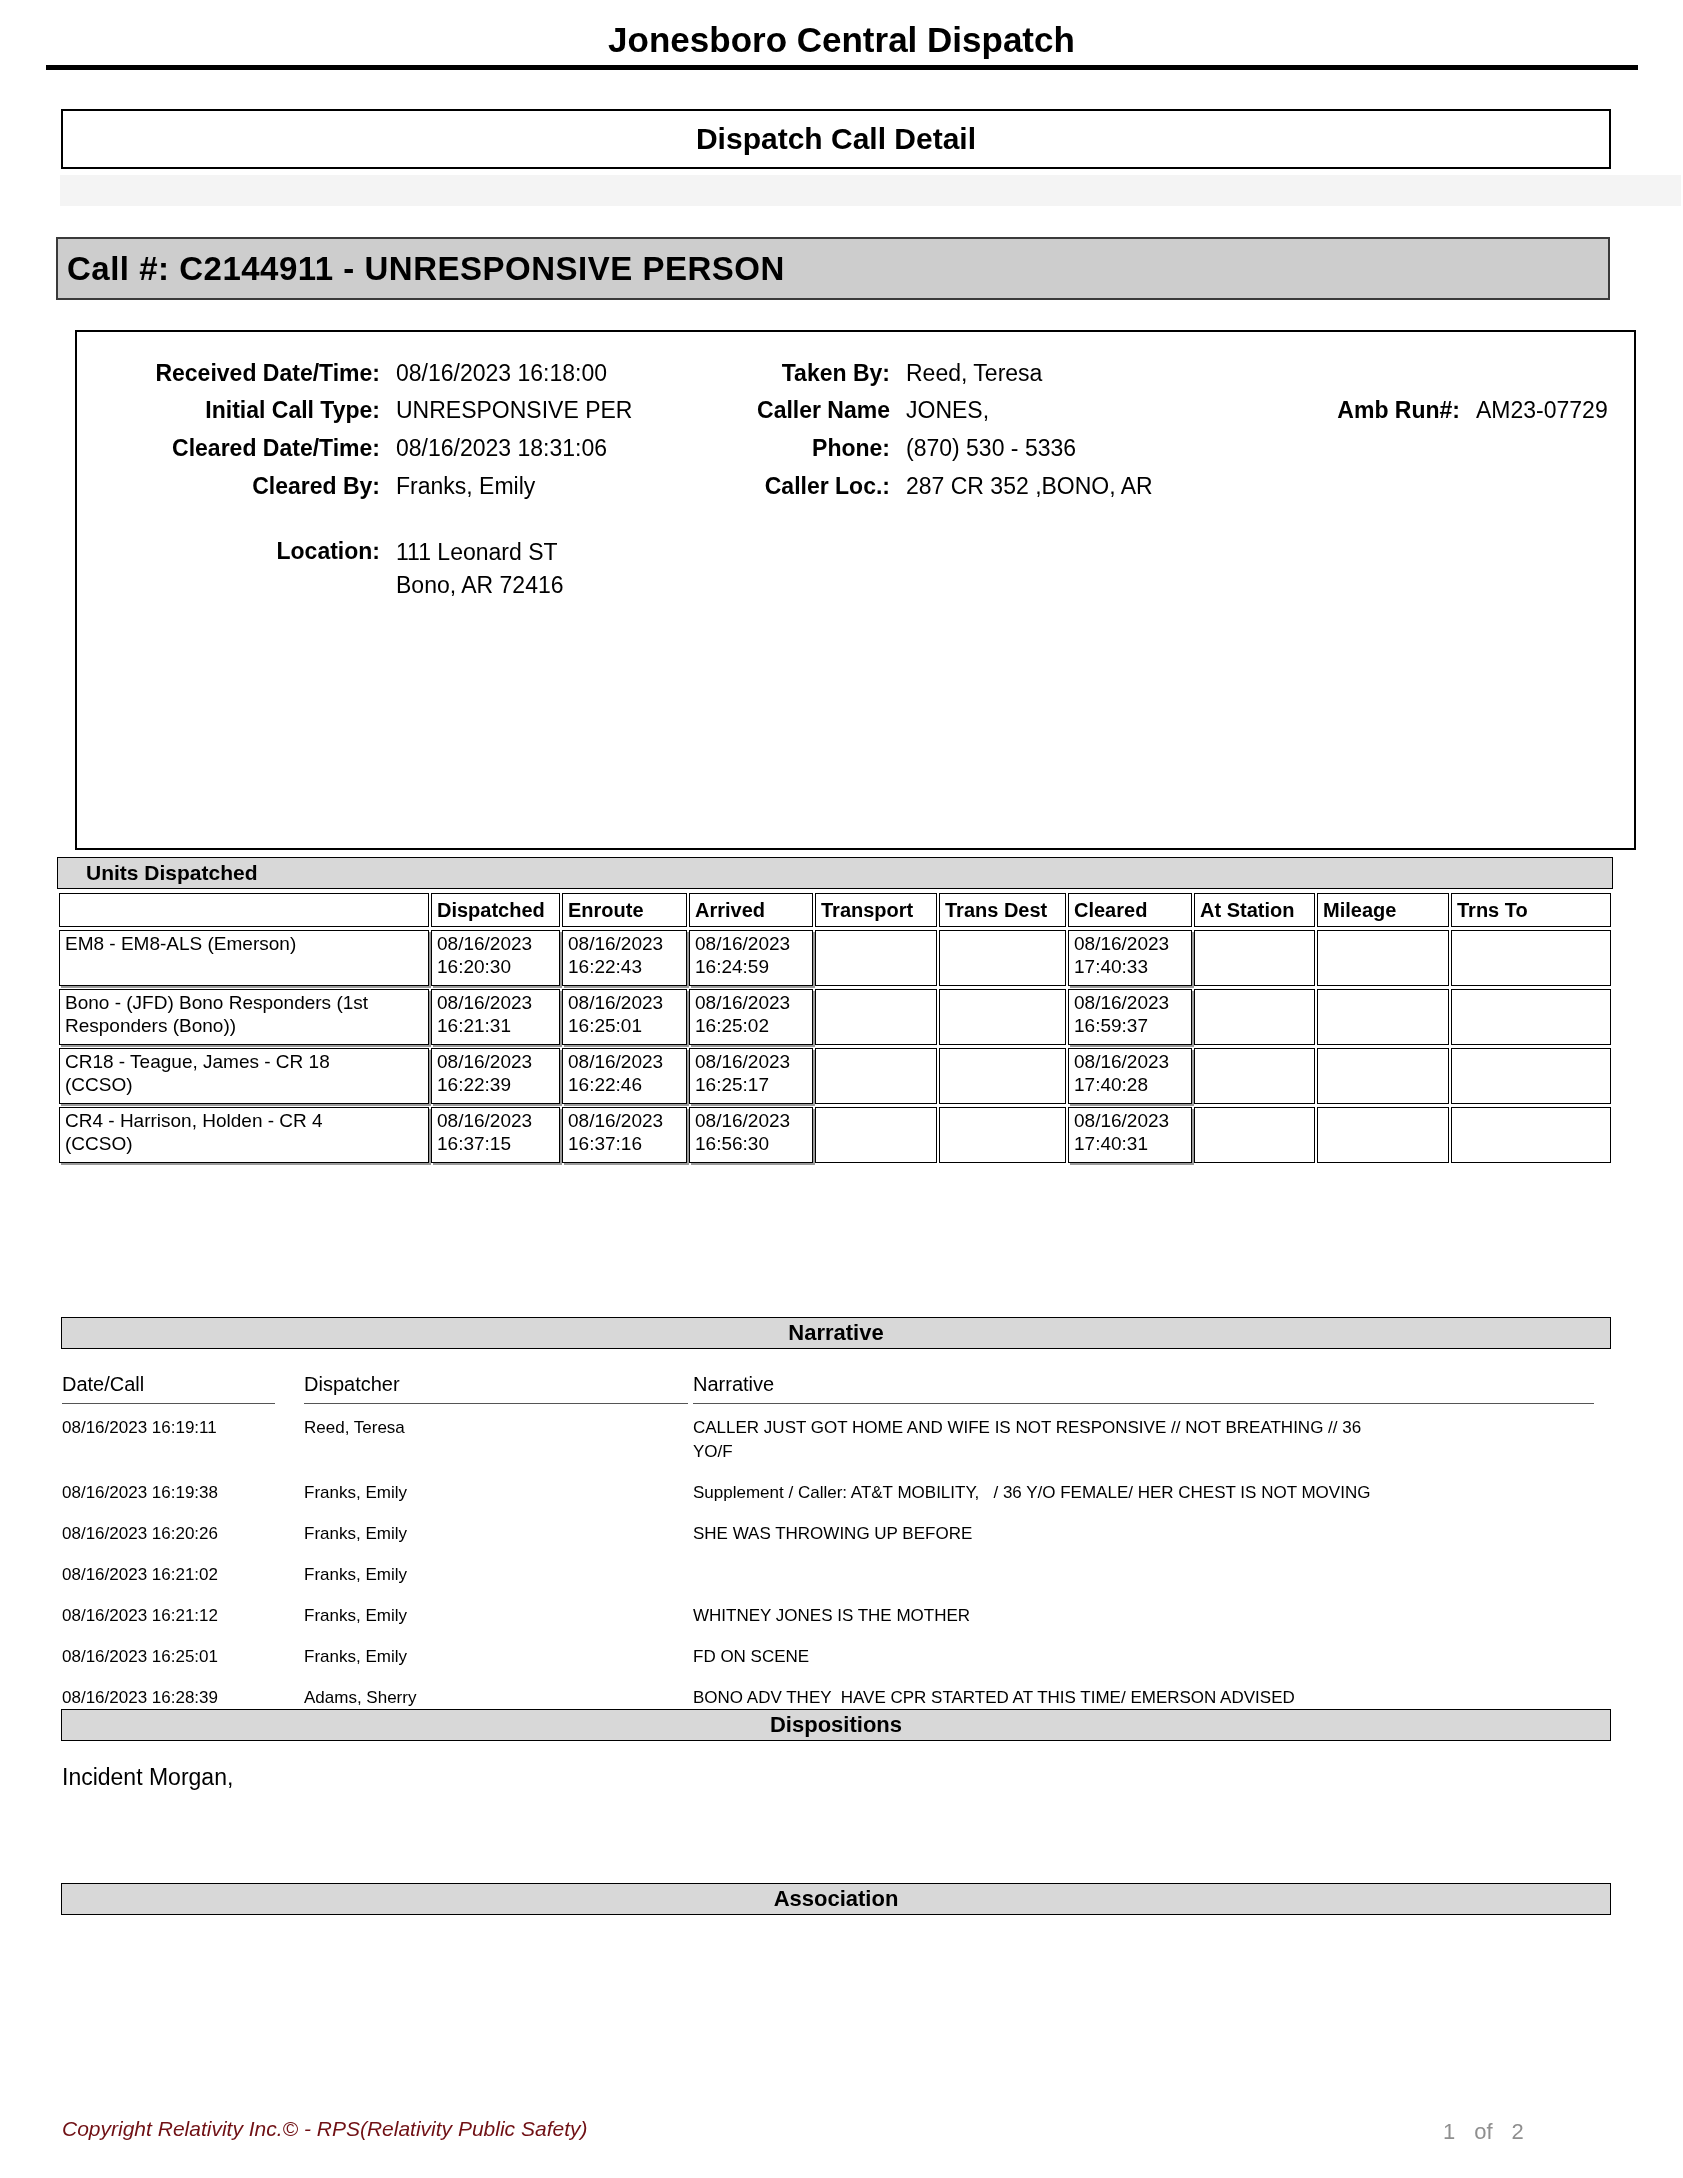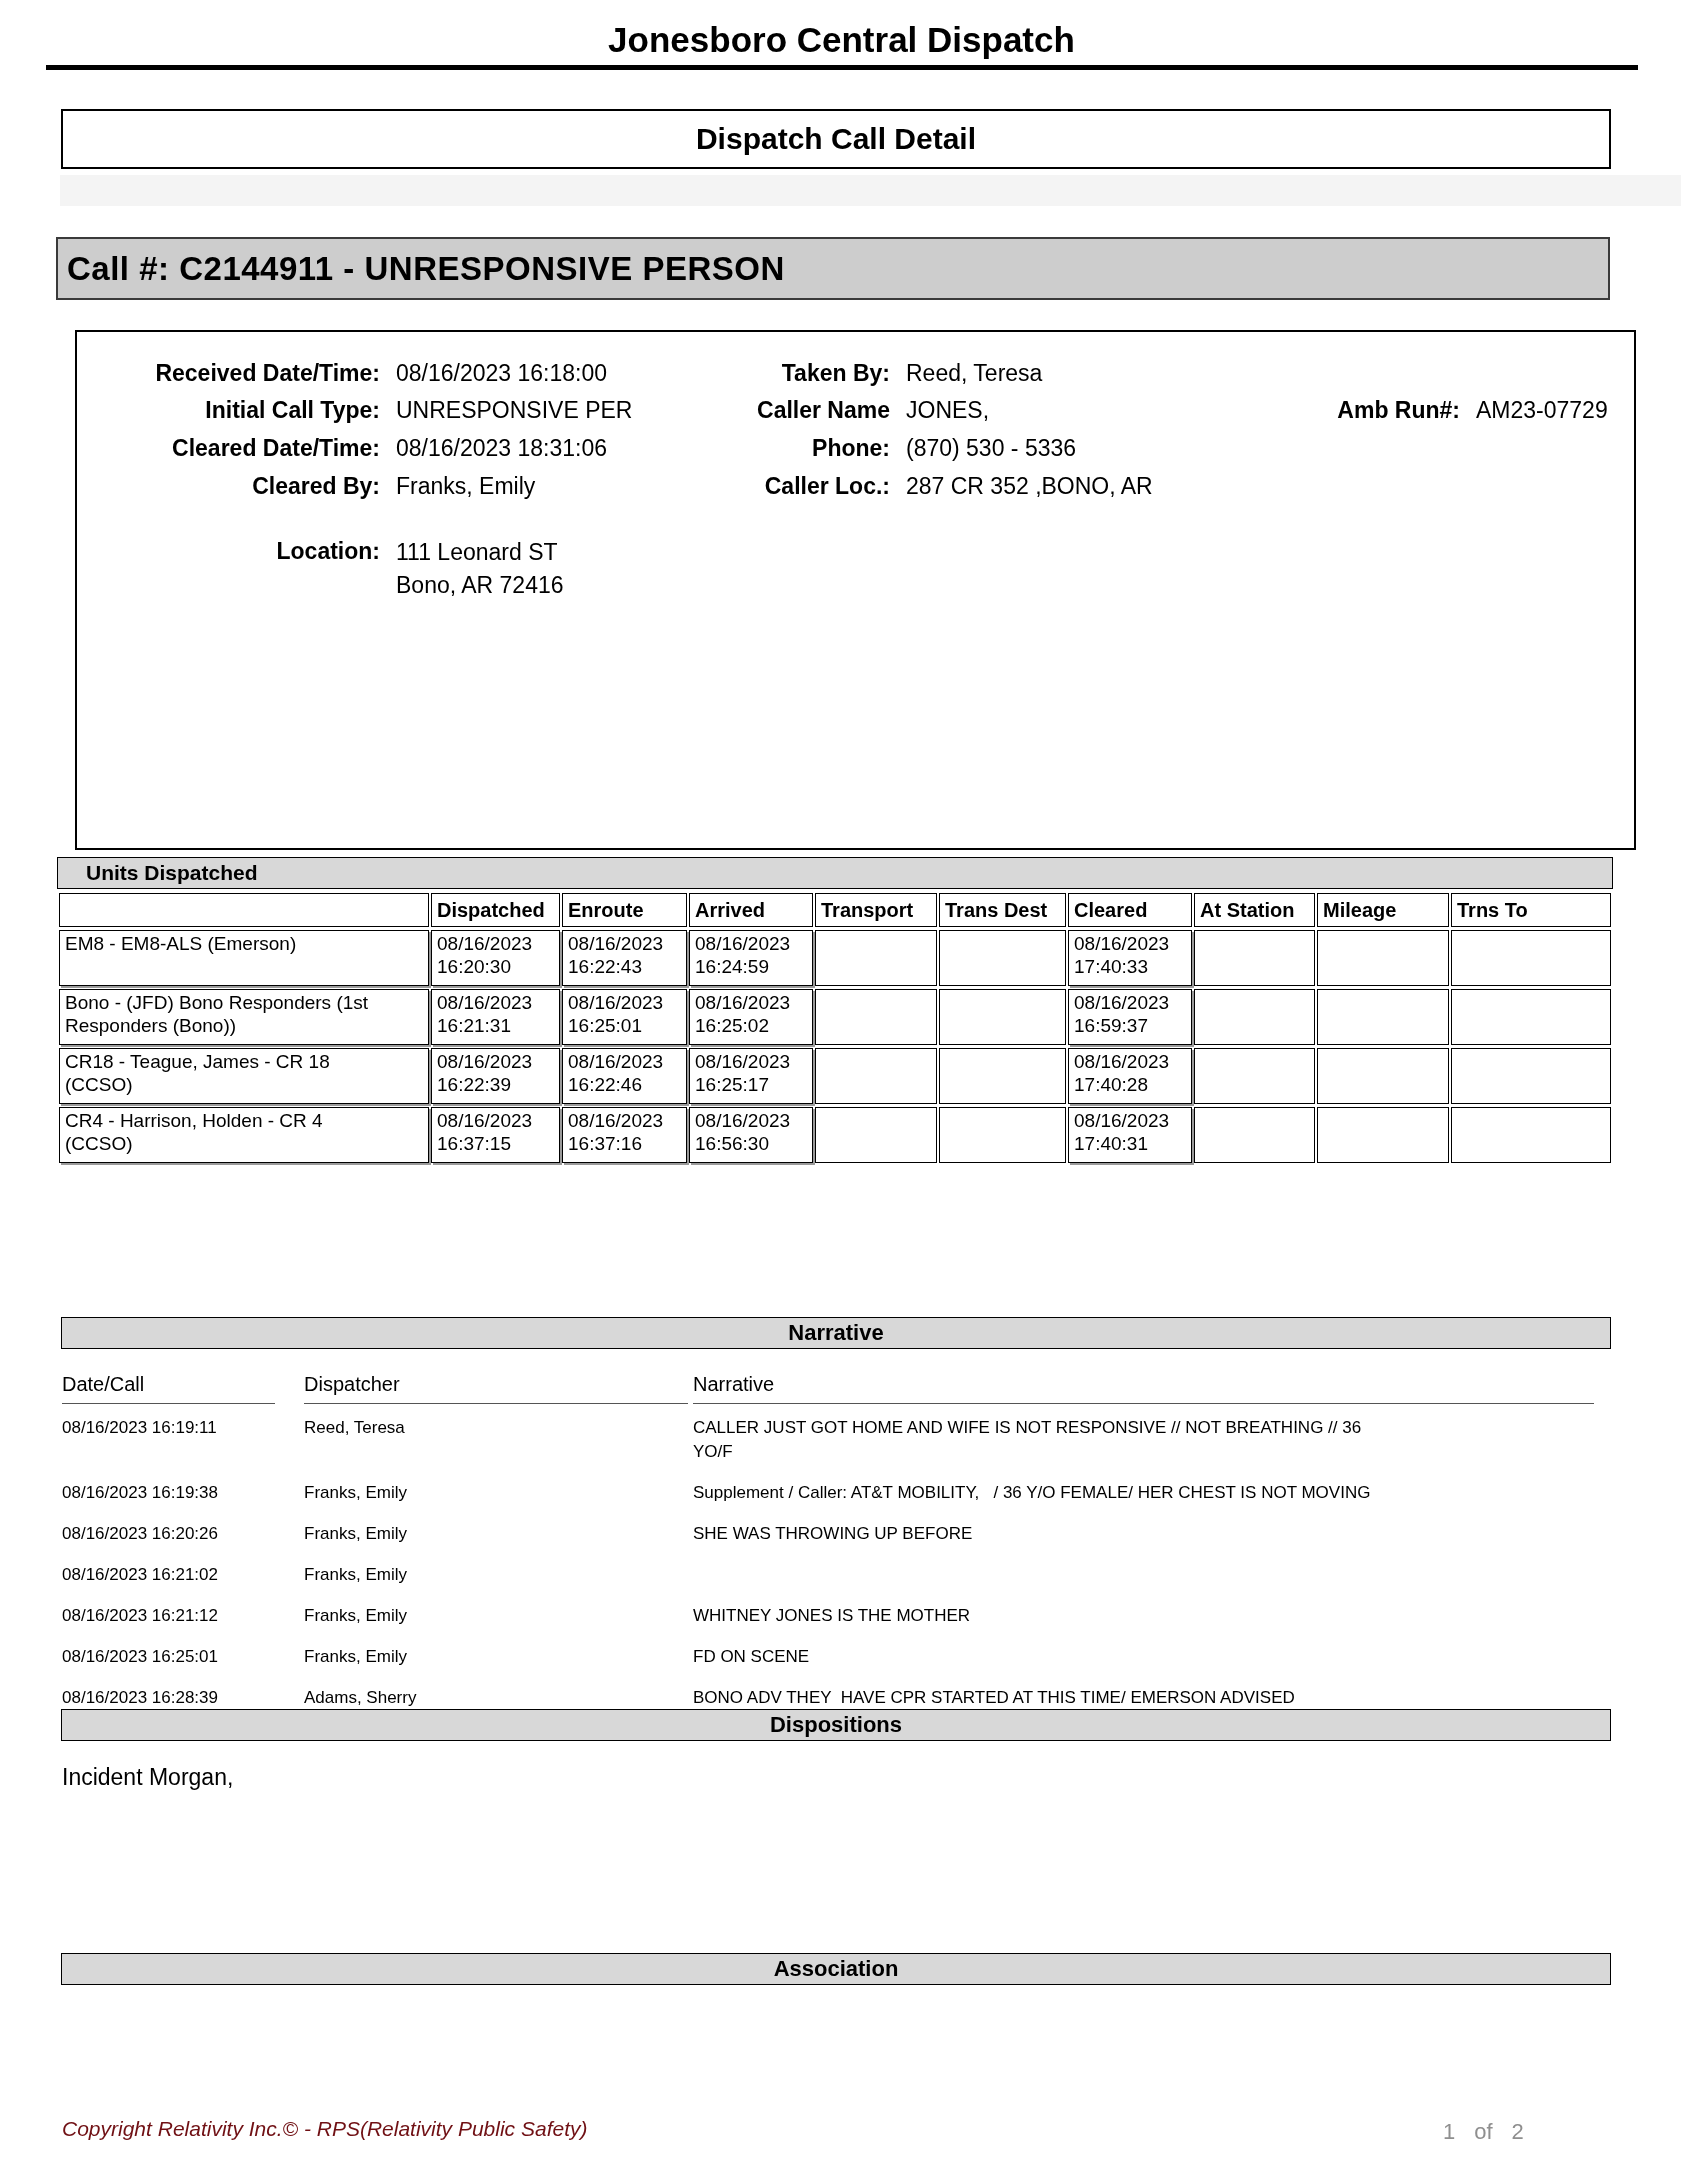--- a/index.html
+++ b/index.html
@@ -45,21 +45,21 @@
   .row-loc{top:204px;}
   .row-loc .fvalue{line-height:33px;}
   
   .section-bar{position:absolute;left:61px;width:1550px;height:32px;
     background:var(--bar-bg);border:1px solid #000;display:flex;align-items:center;
     justify-content:center;font-weight:bold;font-size:22px;}
   .units-bar{left:57px;width:1556px;top:857px;justify-content:flex-start;
     padding-left:28px;font-size:21px;}
   .narrative-bar{top:1317px;}
   .dispositions-bar{top:1709px;}
-  .association-bar{top:1953px;text-align:right;}
+  .association-bar{top:1883px;text-align:right;}
   
   .units-table{position:absolute;left:57px;top:890px;width:1556px;
     border-collapse:separate;border-spacing:2px 3px;table-layout:fixed;}
   .units-table th{border:1px solid #000;font-size:20px;font-weight:bold;
     text-align:left;padding:4px 5px;height:34px;vertical-align:middle;background:#fff;}
   .units-table td{border:1px solid #000;font-size:19px;padding:1px 5px;
     vertical-align:top;white-space:pre-line;line-height:23px;height:56px;background:#fff;}
   .units-table td.filled{box-shadow:2px 2px 0 #9a9a9a;}
   .c-unit{width:370px;} .c-disp{width:129px;} .c-enr{width:125px;}
   .c-arr{width:124px;} .c-tra{width:122px;} .c-tdest{width:127px;}

